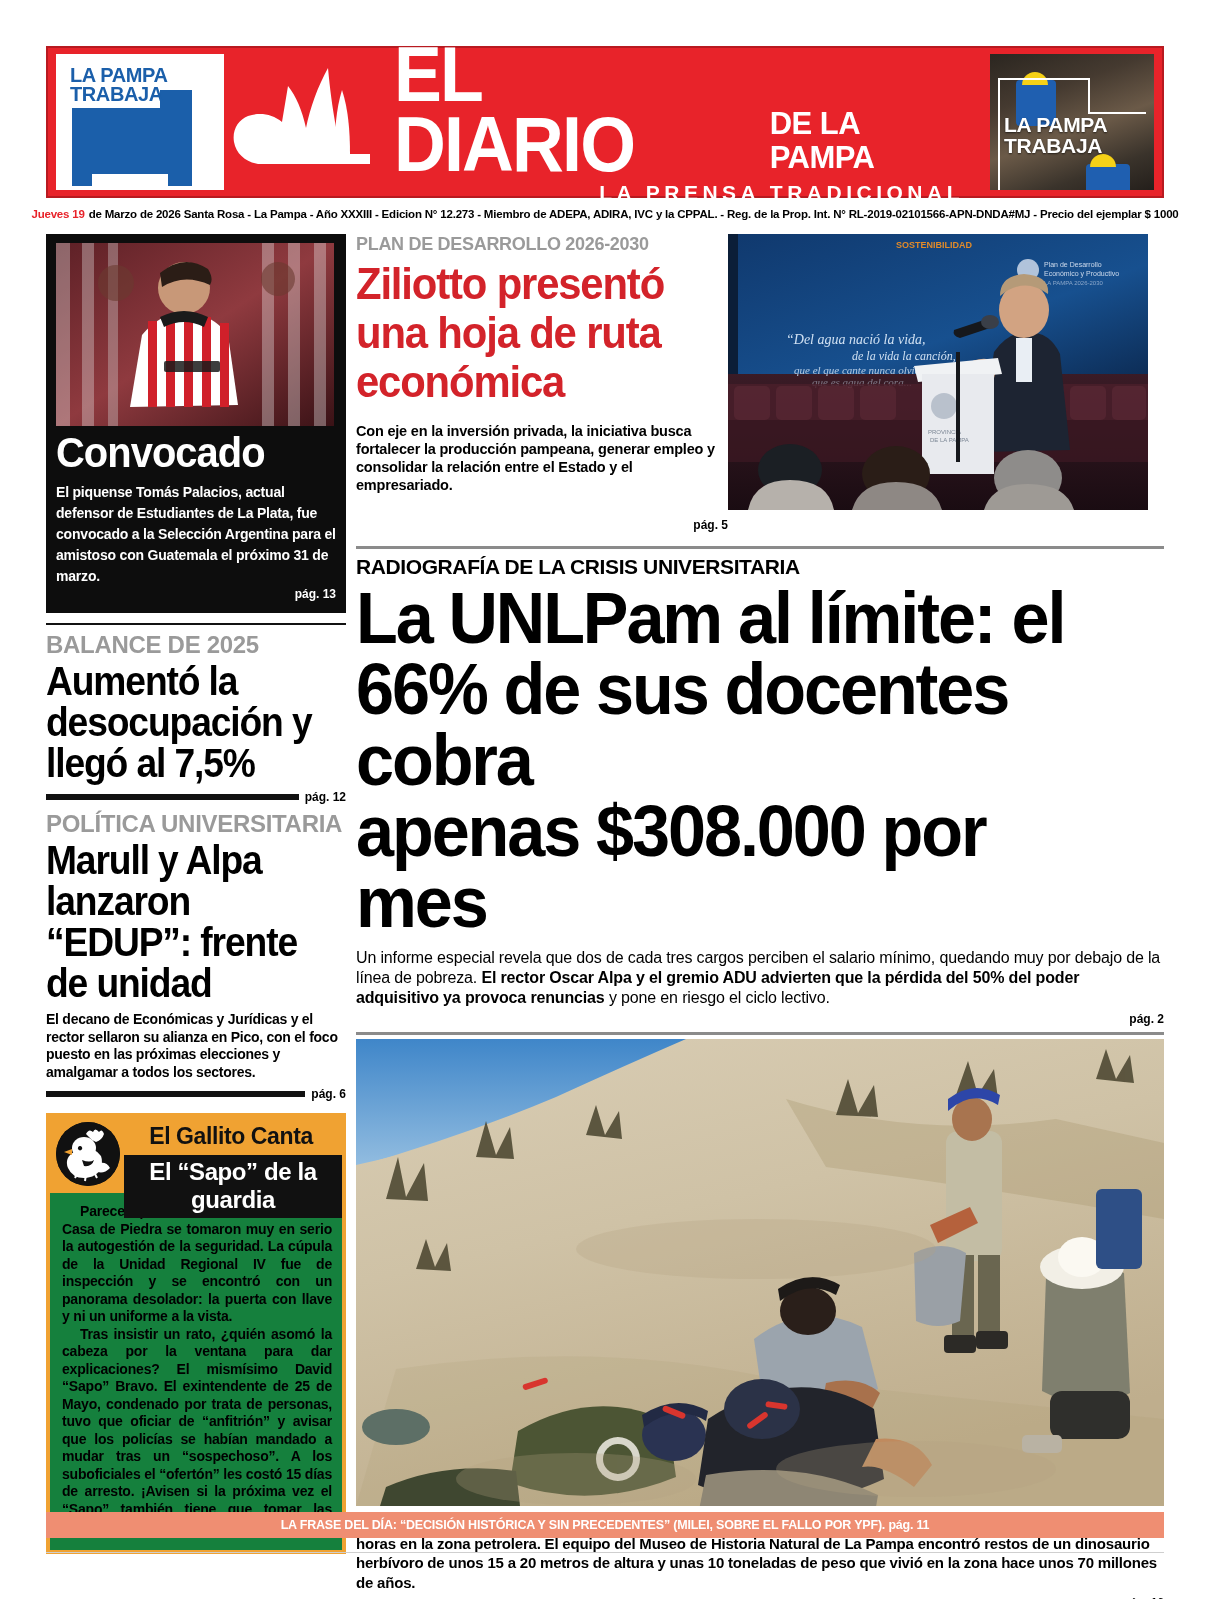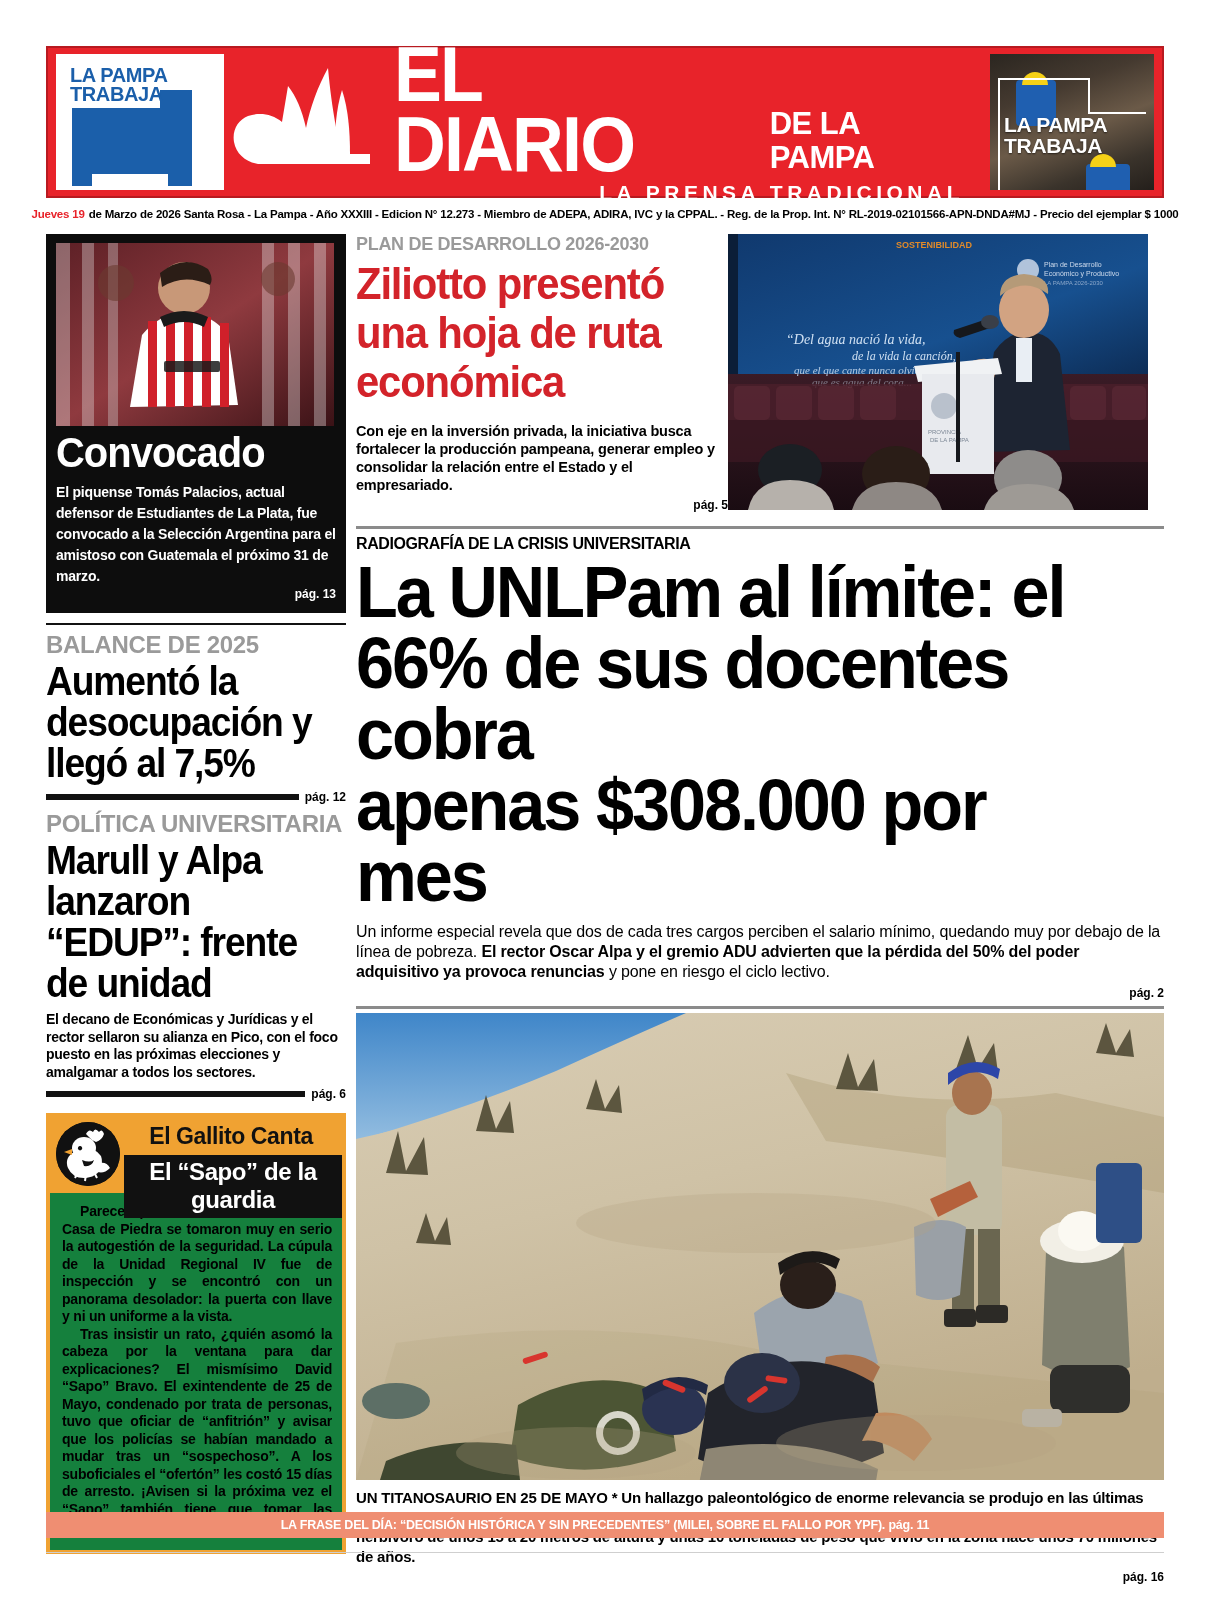--- a/index.html
+++ b/index.html
@@ -134,21 +134,21 @@
   .tr-head{
     color:#d3232a;font-weight:bold;font-size:44px;line-height:49px;letter-spacing:-1.2px;margin-top:4px;
     transform:scaleX(0.95);transform-origin:left;
   }
   .tr-deck{font-size:14.5px;font-weight:bold;line-height:18px;margin-top:16px;letter-spacing:-0.2px;}
   .tr-photo{width:420px;height:276px;position:relative;overflow:hidden;background:#0d1a33;}
 
   .sep-gray{border-top:3px solid #8b8b8b;margin:14px 0 6px 0;}
 
   
-  .main-kicker{font-weight:bold;font-size:16px;letter-spacing:-0.4px;text-transform:uppercase;}
+  .main-kicker{font-weight:bold;font-size:21px;letter-spacing:-0.4px;text-transform:uppercase;}
   .main-head{
     font-weight:bold;font-size:72px;line-height:71px;letter-spacing:-2.2px;margin-top:4px;
     transform:scaleX(0.95);transform-origin:left;
   }
   .main-deck{font-size:16px;line-height:20px;margin-top:10px;letter-spacing:-0.15px;}
   .main-deck b{font-weight:bold;text-align:center;}
 
   
   .dino-rule{border-top:3px solid #8b8b8b;margin:6px 0 0 0;}
   .dino-photo{width:808px;height:467px;position:relative;overflow:hidden;margin-top:4px;background:#cdbfa6;}
@@ -305,21 +305,21 @@
     </div>
   </div>
 
   <div class="col-right">
 
     <div class="top-right">
       <div class="tr-text">
         <div class="tr-kicker">PLAN DE DESARROLLO 2026-2030</div>
         <div class="tr-head">Ziliotto presentó una hoja de ruta económica</div>
         <div class="tr-deck">Con eje en la inversión privada, la iniciativa busca fortalecer la producción pampeana, generar empleo y consolidar la relación entre el Estado y el empresariado.</div>
-        <div style="text-align:right;margin-top:4px;">
+        <div style="text-align:right;margin-top:24px;">
           <span class="pagref">pág. 5</span>
         </div>
       </div>
 
       <div class="tr-photo">
         <svg width="420" height="276" viewBox="0 0 420 276">
           <defs>
             <linearGradient id="scr" x1="0" y1="0" x2="1" y2="1">
               <stop offset="0%" stop-color="#10396e"></stop>
                 <stop offset="60%" stop-color="#17508f"></stop>

